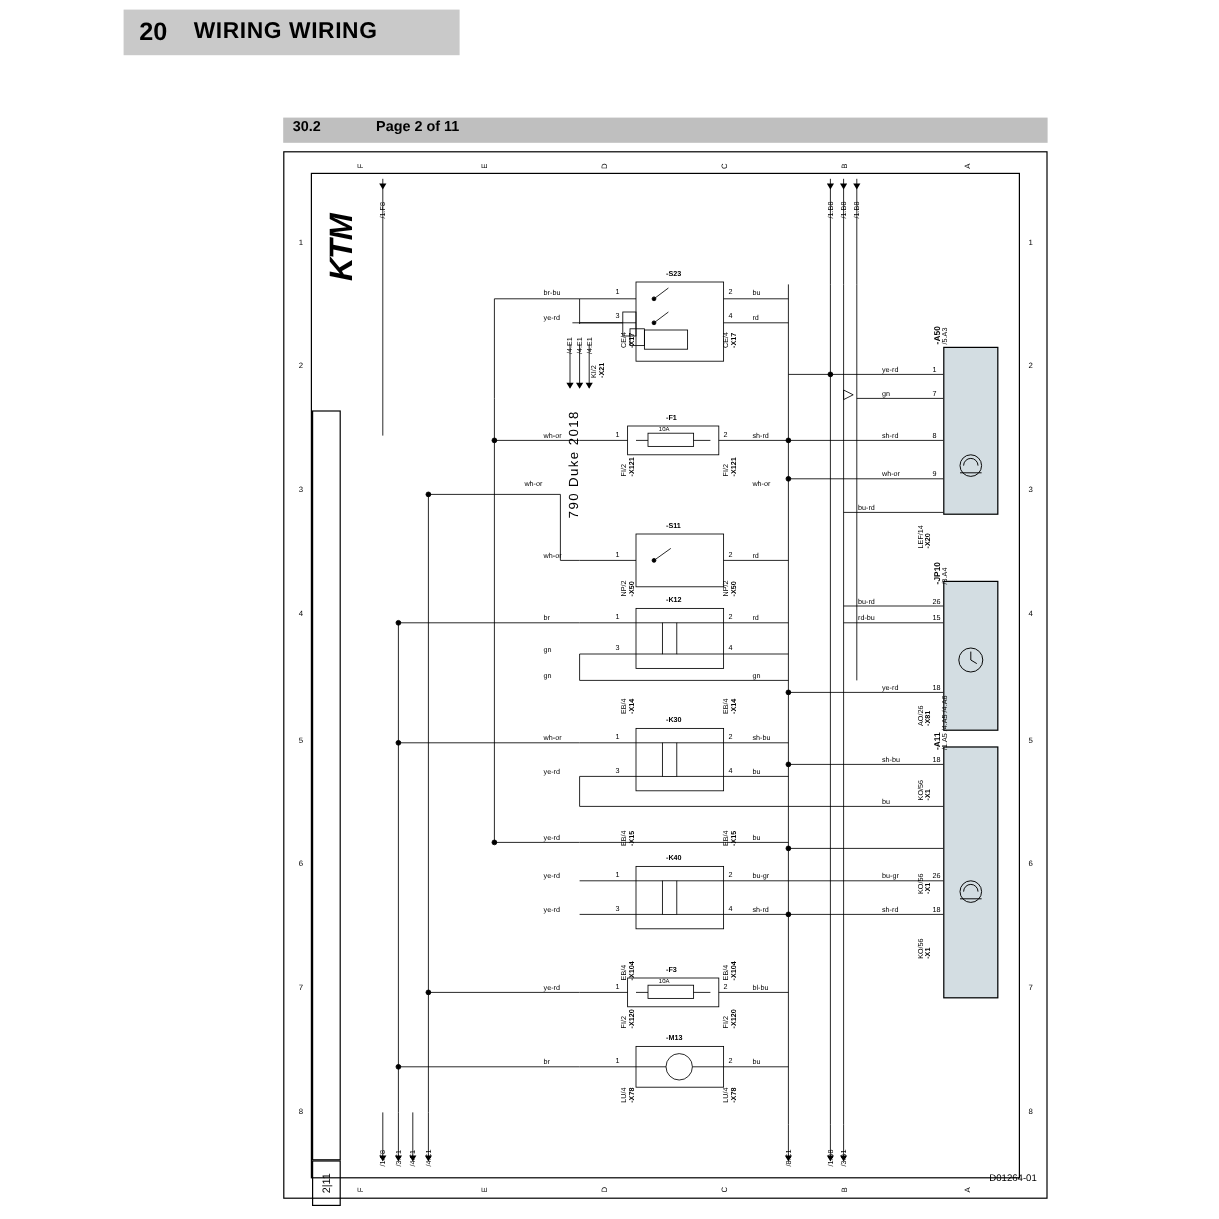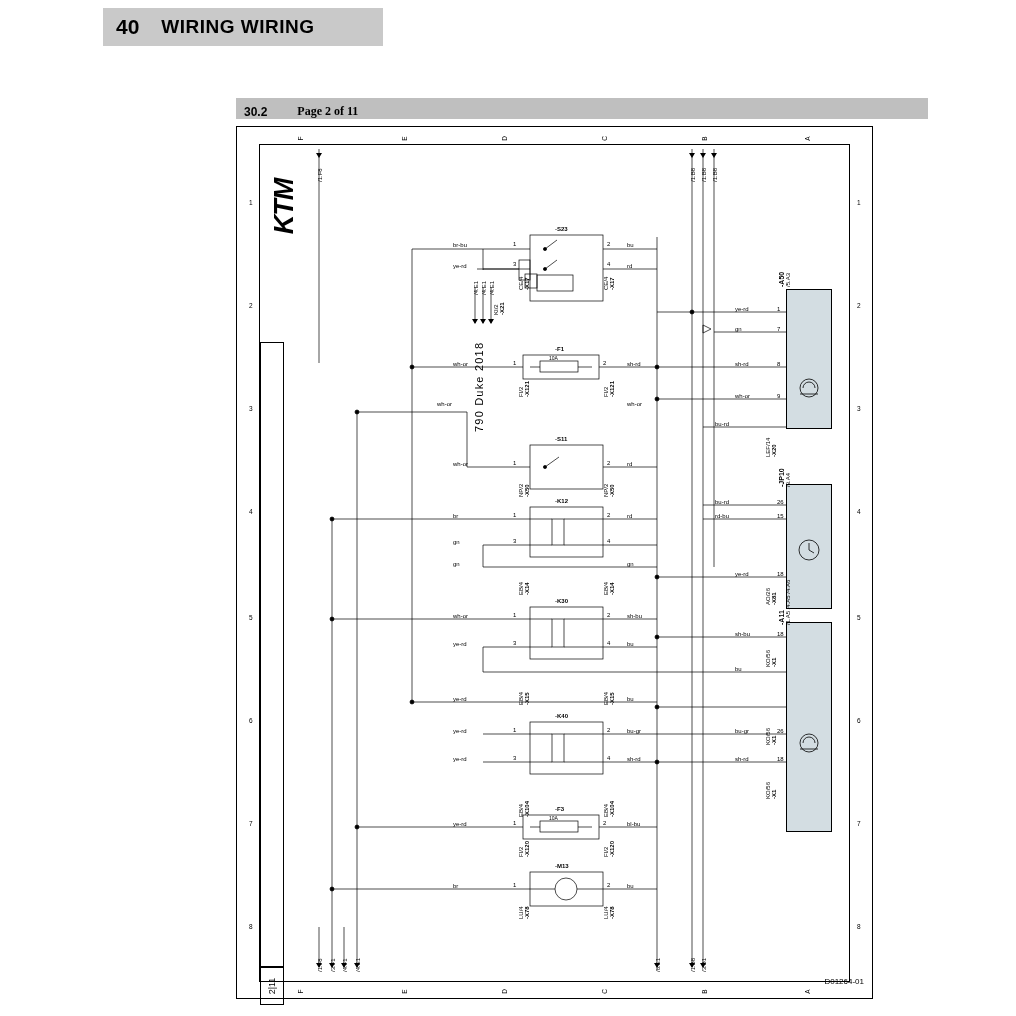--- a/index.html
+++ b/index.html
@@ -25,26 +25,26 @@
     font-size:21px; font-weight:bold; margin-left:13px; letter-spacing:0px;
   }
   #chapter-header .title {
     font-size:19px; font-weight:bold; margin-left:22px; letter-spacing:0.5px;
   }
 
   
   #section-bar {
     position:absolute;
     left:236px; top:98px;
-    width:692px; height:21px;
+    width:637px; height:21px;
     background:#bfbfbf;
-    display:flex; align-items:flex-end;
+    display:flex; align-items:flex-start;
   }
   #section-bar .sec-num { font-size:12px; font-weight:bold; margin-left:8px; }
-  #section-bar .sec-page { font-size:12px; font-weight:bold; margin-left:30px;font-family:Liberation Serif, serif; }
+  #section-bar .sec-page { font-size:12px; font-weight:bold; margin-left:46px; }
 
   
   #sheet {
     position:absolute;
     left:236px; top:126px;
     width:637px; height:873px;
     border:1px solid #000;
     background:#fff;
   }
   
@@ -147,21 +147,21 @@
     position:absolute;
     font-size:6px;
     white-space:nowrap;
   }
   .lbl-b { font-weight:bold; }
 </style>
 </head>
 <body>
 
 <div id="chapter-header">
-  <div class="num">40</div>
+  <div class="num">20</div>
   <div class="title">WIRING WIRING</div>
 </div>
 
 <div id="section-bar">
   <div class="sec-num">30.2</div>
   <div class="sec-page">Page 2 of 11</div>
 </div>
 
 <div id="sheet">
 

